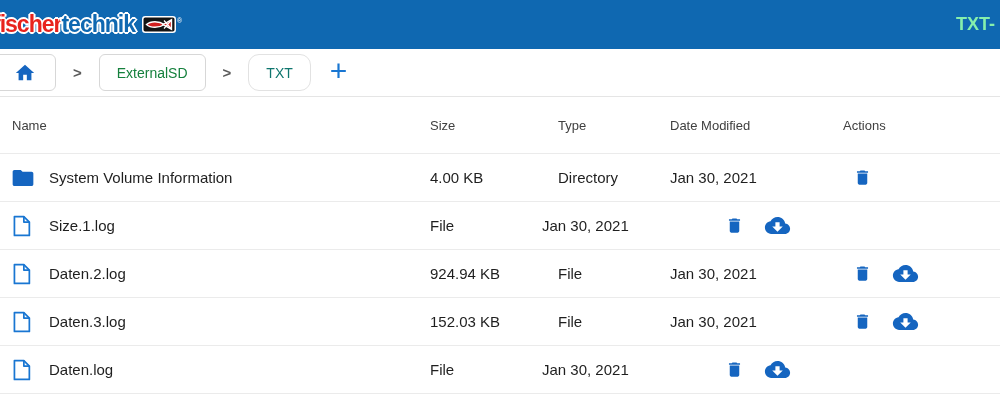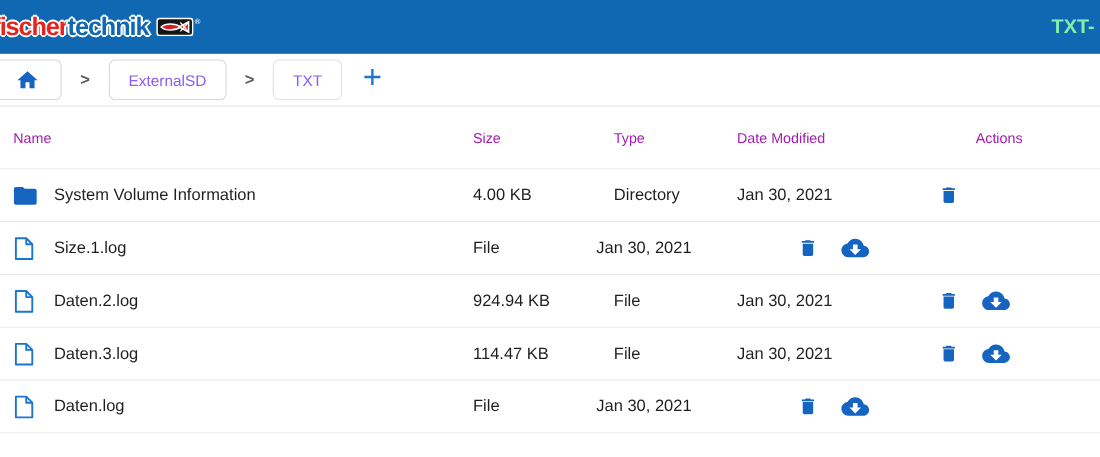--- a/index.html
+++ b/index.html
@@ -37,31 +37,31 @@
   .breadcrumb {
     height:48px; display:flex; align-items:center;
     border-bottom:1px solid #e5e5e5; background:#fff;
   }
   .crumb-btn {
     height:37px; background:#fff; border:1px solid #d7d7d7; border-radius:6px;
     display:flex; align-items:center; justify-content:center;
     font-size:14px; padding:0 17px; cursor:pointer;
   }
   .crumb-home { width:62px; margin-left:-6px; padding:0; }
-  .crumb-link { color:#8b5cf6; }
-  .crumb-current { color:#8b5cf6; border-color:#e2e2e2; }
+  .crumb-link { color:#15803d; }
+  .crumb-current { color:#0f766e; border-color:#e2e2e2;border-radius:11px; }
   .crumb-sep { color:#5b5b5b; font-size:15px; font-weight:700; margin:0 17px; }
   .crumb-add {
     color:#1976d2; font-size:30px; font-weight:300; line-height:1;
     margin-left:19px; cursor:pointer; padding-bottom:4px;
   }
 
   
   .filetable { width:1000px; }
-  .thead { height:56px; display:flex; align-items:center; color:#a21caf; font-size:13px; }
+  .thead { height:56px; display:flex; align-items:center; color:#404040; font-size:13px; }
   .trow {
     height:48px; display:flex; align-items:center;
     border-top:1px solid #ebebeb; font-size:15px; color:#1f1f1f;
   }
   .tbody { border-bottom:1px solid #ebebeb; }
   .col-name   { width:430px; padding-left:12px; display:flex; align-items:center; }
   .col-size   { width:128px; }
   .col-type   { width:112px; }
   .col-date   { width:173px; }
   .col-actions{ flex:1; display:flex; align-items:center; padding-left:10px; }
@@ -105,21 +105,21 @@
     <button class="crumb-btn crumb-current">TXT</button>
     <span class="crumb-add">+</span>
   </nav>
 
   <div class="filetable">
     <div class="thead">
       <div class="col-name">Name</div>
       <div class="col-size">Size</div>
       <div class="col-type">Type</div>
       <div class="col-date">Date Modified</div>
-      <div class="col-actions" style="padding-left:0;margin-left:44px;">
+      <div class="col-actions" style="padding-left:0;">
           <span>Actions</span>
         </div>
     </div>
 
     <div class="tbody">
       <div class="trow">
         <div class="col-name">
           <span class="name-icon" style="display: flex;">
             <svg width="22" height="18" viewBox="0 0 24 20">
                 <path d="M9.5 1H2.5C1.4 1 .5 1.9.5 3v14c0 1.1.9 2 2 2h19c1.1 0 2-.9 2-2V5c0-1.1-.9-2-2-2h-10l-2-2z" fill="#1565c0"></path>
@@ -210,21 +210,21 @@
         <div class="col-name">
 
           <span class="name-icon" style="display: flex;">
             <svg width="19" height="22" viewBox="0 0 24 28">
               <path d="M3 2h12l7 7v17H3z" fill="#ffffff" stroke="#1976d2" stroke-width="2.2" stroke-linejoin="round"></path>
               <path d="M15 2v7h7" fill="none" stroke="#1976d2" stroke-width="2.2" stroke-linejoin="round"></path>
             </svg>
           </span>
           <span>Daten.3.log</span>
         </div>
-        <div class="col-size">114.47 KB</div>
+        <div class="col-size">152.03 KB</div>
         <div class="col-type">File</div>
         <div class="col-date">Jan 30, 2021</div>
         <div class="col-actions">
           <button class="action-btn">
             <span style="display:flex;">
               <svg width="19" height="21" viewBox="0 0 24 24">
                   <path d="M6 19c0 1.1.9 2 2 2h8c1.1 0 2-.9 2-2V7H6v12zM19 4h-3.5l-1-1h-5l-1 1H5v2h14V4z" fill="#1565c0"></path>
                 </svg>
             </span>
           </button>

